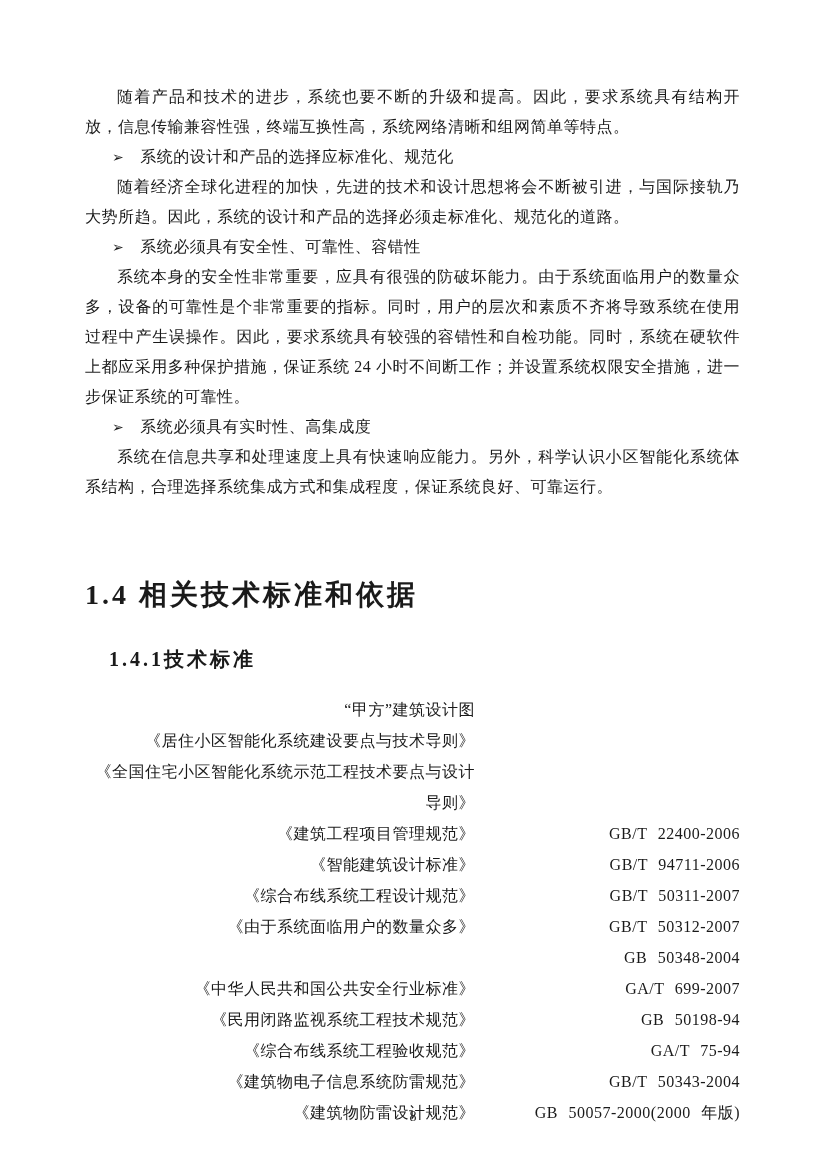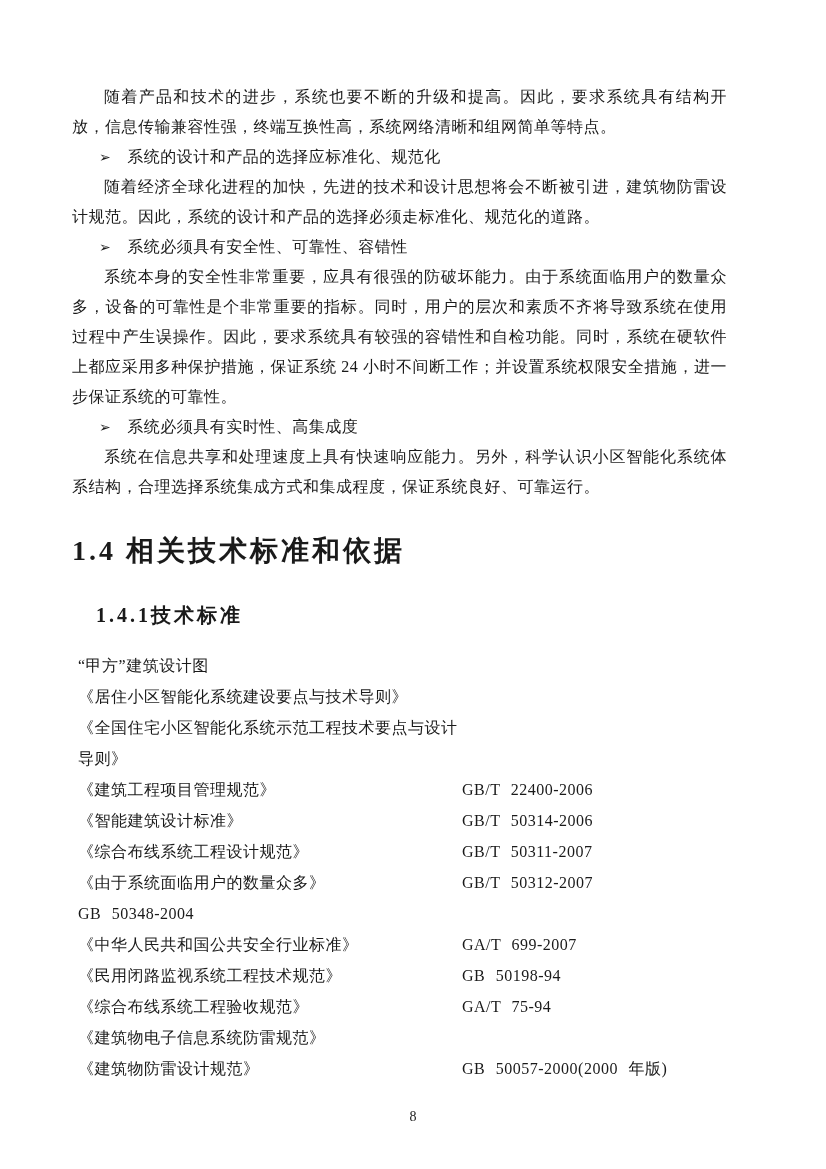--- a/index.html
+++ b/index.html
@@ -13,21 +13,21 @@
     height: 1169px;
     background: #ffffff;
     color: #1a1a1a;
     font-family: "Liberation Serif", "DejaVu Serif", serif;
     overflow: hidden;
     box-sizing: border-box;
   }
   .content {
     position: absolute;
     top: 82px;
-    left: 72px;
+    left: 85px;
     width: 655px;
     font-size: 16px;
     line-height: 30px;
     letter-spacing: 0.5px;
   }
   .para {
     margin: 0;
     text-indent: 2em;
     text-align: justify;
   }
@@ -37,41 +37,42 @@
     display: flex;
     align-items: baseline;
   }
   .bullet-marker {
     flex: 0 0 auto;
     margin-right: 16px;
     font-size: 14px;
     font-family: "DejaVu Sans", sans-serif;
   }
   .section-heading {
-    margin: 32px 0 0 0;
+    margin: 76px 0 0 0;
     font-size: 28px;
     line-height: 34px;
     font-weight: bold;
     letter-spacing: 3px;
   }
   .subsection-heading {
     margin: 34px 0 0 24px;
     font-size: 20px;
     line-height: 26px;
     font-weight: bold;
     letter-spacing: 3px;
   }
   .standards {
     margin-top: 22px;
     padding-left: 6px;
   }
   .standard-row {
     display: flex;
     line-height: 31px;
     letter-spacing: 0.5px;
+    text-align: right;
   }
   .standard-title {
     flex: 0 0 384px;
     width: 384px;
   }
   .standard-code {
     flex: 1 1 auto;
     word-spacing: 6px;
   }
   .page-number {
@@ -90,21 +91,21 @@
 <div class="page">
   <div class="content">
 
     <p class="para">随着产品和技术的进步，系统也要不断的升级和提高。因此，要求系统具有结构开放，信息传输兼容性强，终端互换性高，系统网络清晰和组网简单等特点。</p>
 
     <div class="bullet-line">
       <span class="bullet-marker">➢</span>
       <span>系统的设计和产品的选择应标准化、规范化</span>
     </div>
 
-    <p class="para">随着经济全球化进程的加快，先进的技术和设计思想将会不断被引进，建筑物防雷设计规范。因此，系统的设计和产品的选择必须走标准化、规范化的道路。</p>
+    <p class="para">随着经济全球化进程的加快，先进的技术和设计思想将会不断被引进，与国际接轨乃大势所趋。因此，系统的设计和产品的选择必须走标准化、规范化的道路。</p>
 
     <div class="bullet-line">
       <span class="bullet-marker">➢</span>
       <span>系统必须具有安全性、可靠性、容错性</span>
     </div>
 
     <p class="para">系统本身的安全性非常重要，应具有很强的防破坏能力。由于系统面临用户的数量众多，设备的可靠性是个非常重要的指标。同时，用户的层次和素质不齐将导致系统在使用过程中产生误操作。因此，要求系统具有较强的容错性和自检功能。同时，系统在硬软件上都应采用多种保护措施，保证系统 24 小时不间断工作；并设置系统权限安全措施，进一步保证系统的可靠性。</p>
 
     <div class="bullet-line">
       <span class="bullet-marker">➢</span>
@@ -129,21 +130,21 @@
       <div class="standard-row">
         <span class="standard-title">《全国住宅小区智能化系统示范工程技术要点与设计导则》</span>
         <span class="standard-code"></span>
       </div>
       <div class="standard-row">
         <span class="standard-title">《建筑工程项目管理规范》</span>
         <span class="standard-code">GB/T 22400-2006</span>
       </div>
       <div class="standard-row">
         <span class="standard-title">《智能建筑设计标准》</span>
-        <span class="standard-code">GB/T 50314-2006</span>
+        <span class="standard-code">GB/T 94711-2006</span>
       </div>
       <div class="standard-row">
         <span class="standard-title">《综合布线系统工程设计规范》</span>
         <span class="standard-code">GB/T 50311-2007</span>
       </div>
       <div class="standard-row">
         <span class="standard-title">《由于系统面临用户的数量众多》</span>
         <span class="standard-code">GB/T 50312-2007</span>
       </div>
       <div class="standard-row">
@@ -156,20 +157,21 @@
       <div class="standard-row">
         <span class="standard-title">《民用闭路监视系统工程技术规范》</span>
         <span class="standard-code">GB 50198-94</span>
       </div>
       <div class="standard-row">
         <span class="standard-title">《综合布线系统工程验收规范》</span>
         <span class="standard-code">GA/T 75-94</span>
       </div>
       <div class="standard-row">
         <span class="standard-title">《建筑物电子信息系统防雷规范》</span>
+        <span class="standard-code">GB/T 50343-2004</span>
       </div>
       <div class="standard-row">
         <span class="standard-title">《建筑物防雷设计规范》</span>
         <span class="standard-code">GB 50057-2000(2000 年版)</span>
       </div>
     </div>
 
   </div>
 
   <div class="page-number">8</div>

